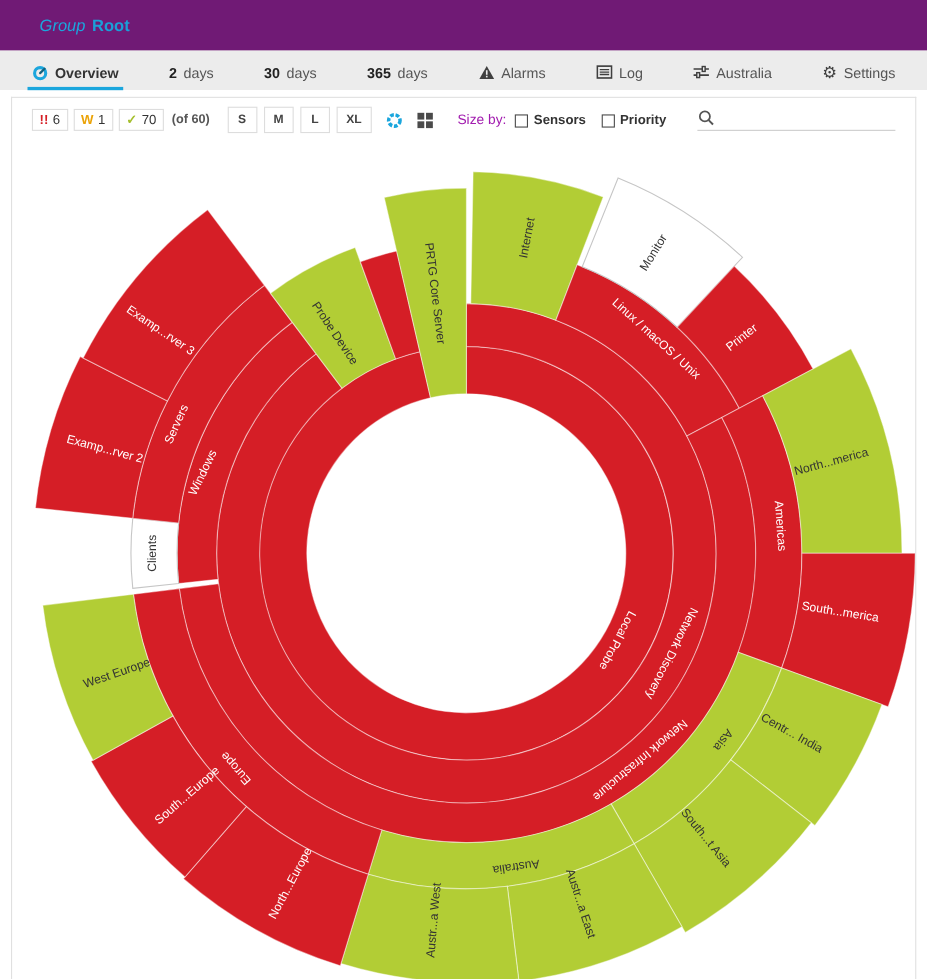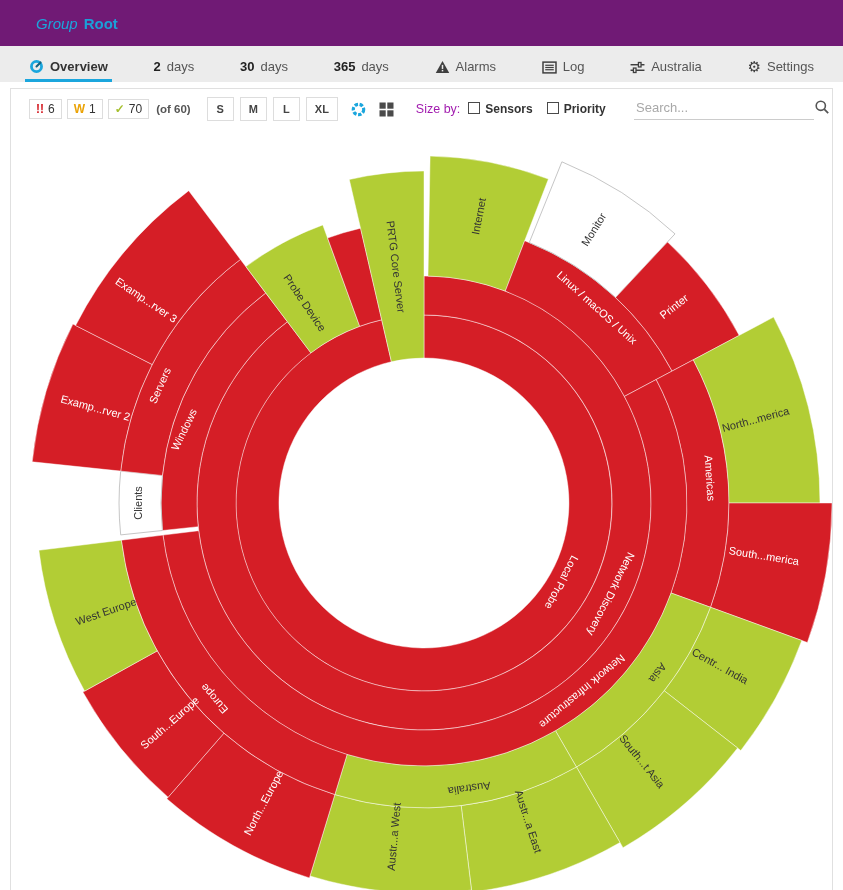--- a/index.html
+++ b/index.html
@@ -11,21 +11,21 @@
     -webkit-font-smoothing:antialiased;
   }
   .titlebar { height:46px; display:flex; align-items:center; padding-left:36px; background:#701a75; }
   .titlebar .gtype { color:#1ba6dd; font-style:italic; font-size:15px; margin-right:6px; }
   .titlebar .gname { color:#1b9fd8; font-weight:bold; font-size:15px; }
 
   .tabstrip {
     height:36px; background:#ececec; display:flex; align-items:flex-end;
     justify-content:space-between; padding:0 25px;
   }
-  .tab { display:flex; align-items:flex-end; gap:6px; padding:6px 4px 8px; font-size:13px; color:#444; cursor:pointer; }
+  .tab { display:flex; align-items:flex-start; gap:6px; padding:6px 4px 8px; font-size:13px; color:#444; cursor:pointer; }
   .tab .num { font-weight:bold; color:#222; }
   .tab .lbl { color:#555; }
   .tab.active { border-bottom:3px solid #1ba6dd; padding-bottom:5px; }
   .tab.active .lbl { color:#333; font-weight:bold; }
   .tab .ico { display:flex; align-items:center; }
 
   .gap { height:6px; background:#ffffff; }
 
   .panel { margin:0 10px; border:1px solid #e0e0e0; border-bottom:none; height:818px; background:#fff; }
 
@@ -35,21 +35,21 @@
     padding:2px 6px; font-size:12px; color:#333; background:#fff; margin-right:5px; cursor:pointer;
   }
   .badge .glyph { font-weight:bold; font-size:12px; }
   .oftotal { font-size:11.5px; font-weight:bold; color:#555; margin:0 10px 0 2px;text-align:center; }
   .szbtn {
     border:1px solid #ddd; background:#fff; font-family:"Liberation Sans",sans-serif;
     font-size:11px; font-weight:bold; color:#444; padding:5px 8px; margin-left:6px; cursor:pointer; min-width:27px;
   }
   .viewbtn { background:none; border:none; margin-left:12px; cursor:pointer; display:flex; align-items:center; padding:0; }
   .sizeby { font-size:12.5px; color:#a21caf; margin:0 8px 0 22px; }
-  .cb { display:inline-flex; align-items:flex-start; gap:5px; margin-right:14px; cursor:pointer; }
+  .cb { display:inline-flex; align-items:flex-end; gap:5px; margin-right:14px; cursor:pointer; }
   .cb .box { width:12px; height:12px; border:1.5px solid #4a4a4a; background:#fff; display:inline-block; }
   .cb .cbl { font-size:12px; font-weight:bold; color:#333; }
   .search { margin-left:auto; display:flex; align-items:center; border-bottom:1px solid #ccc; width:180px; padding-bottom:3px; }
   .search input {
     border:none; outline:none; flex:1; font-family:"Liberation Sans",sans-serif;
     font-size:13px; color:#333; background:transparent;
   }
   .search input::placeholder { color:#a8a8a8; }
 
   .chartwrap { width:821px; height:777px; }
@@ -174,21 +174,20 @@
           <span class="box"></span>
           <span class="cbl">Sensors</span>
         </label>
         <label class="cb">
           <span class="box"></span>
           <span class="cbl">Priority</span>
         </label>
       </span>
 
     <div class="search">
-      <input type="text" placeholder="Search..." style="">
       <span style="display:flex;cursor:pointer">
         <svg width="16" height="16" viewBox="0 0 16 16">
             <circle cx="6.8" cy="6.8" r="4.6" fill="none" stroke="#555" stroke-width="1.6"></circle>
             <line x1="10.2" y1="10.2" x2="14.2" y2="14.2" stroke="#555" stroke-width="1.8"></line>
           </svg>
       </span>
     </div>
   </div>
 
   <div class="chartwrap">

